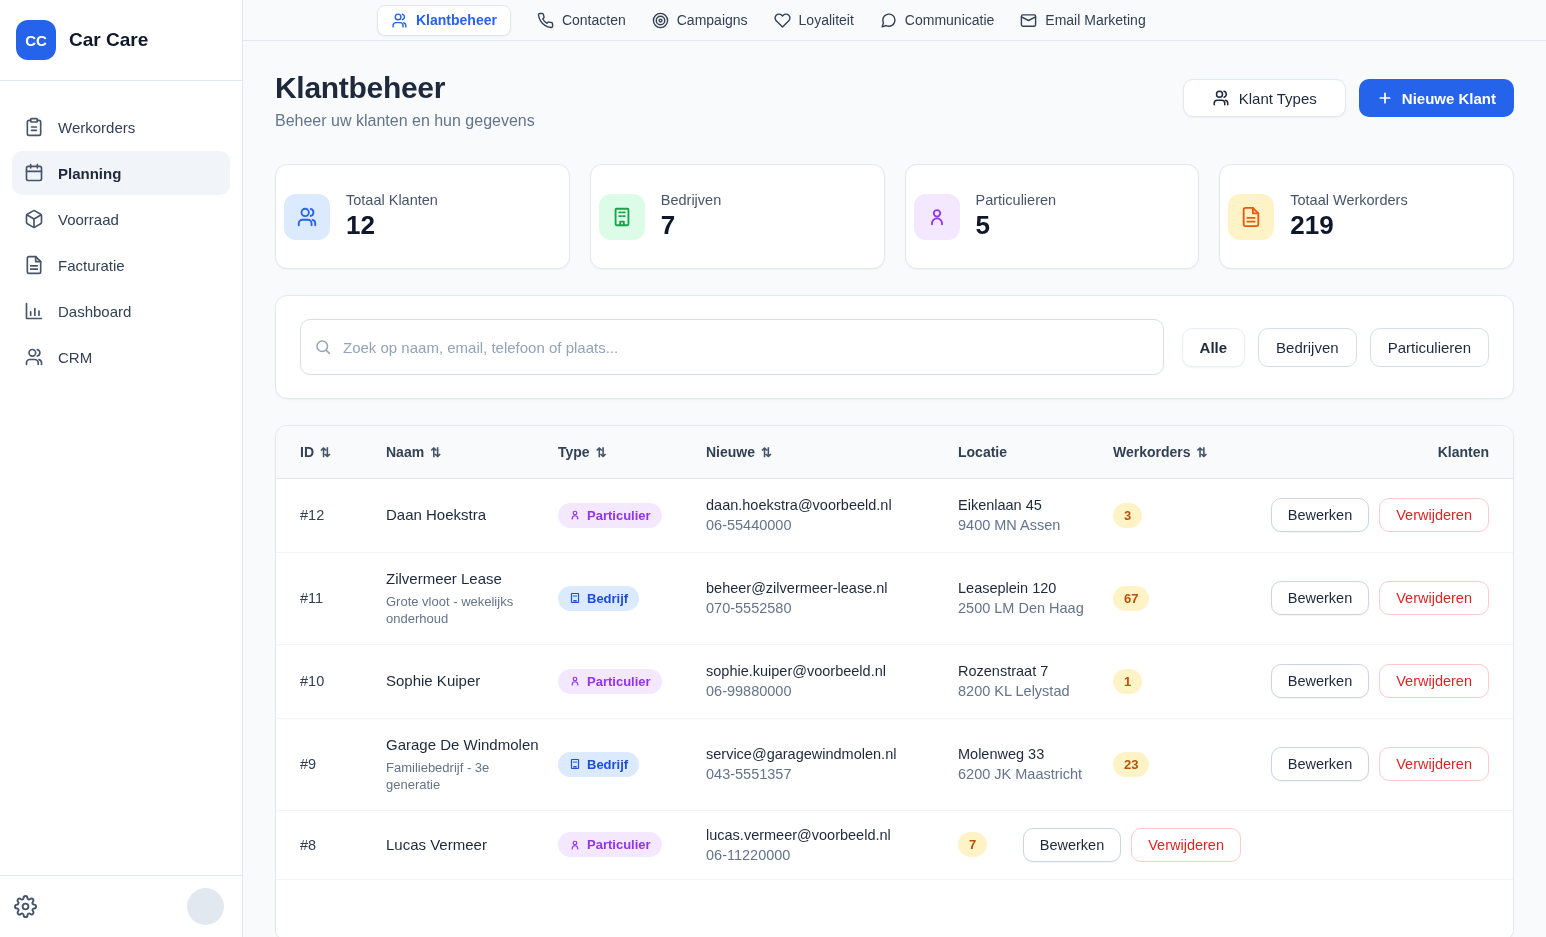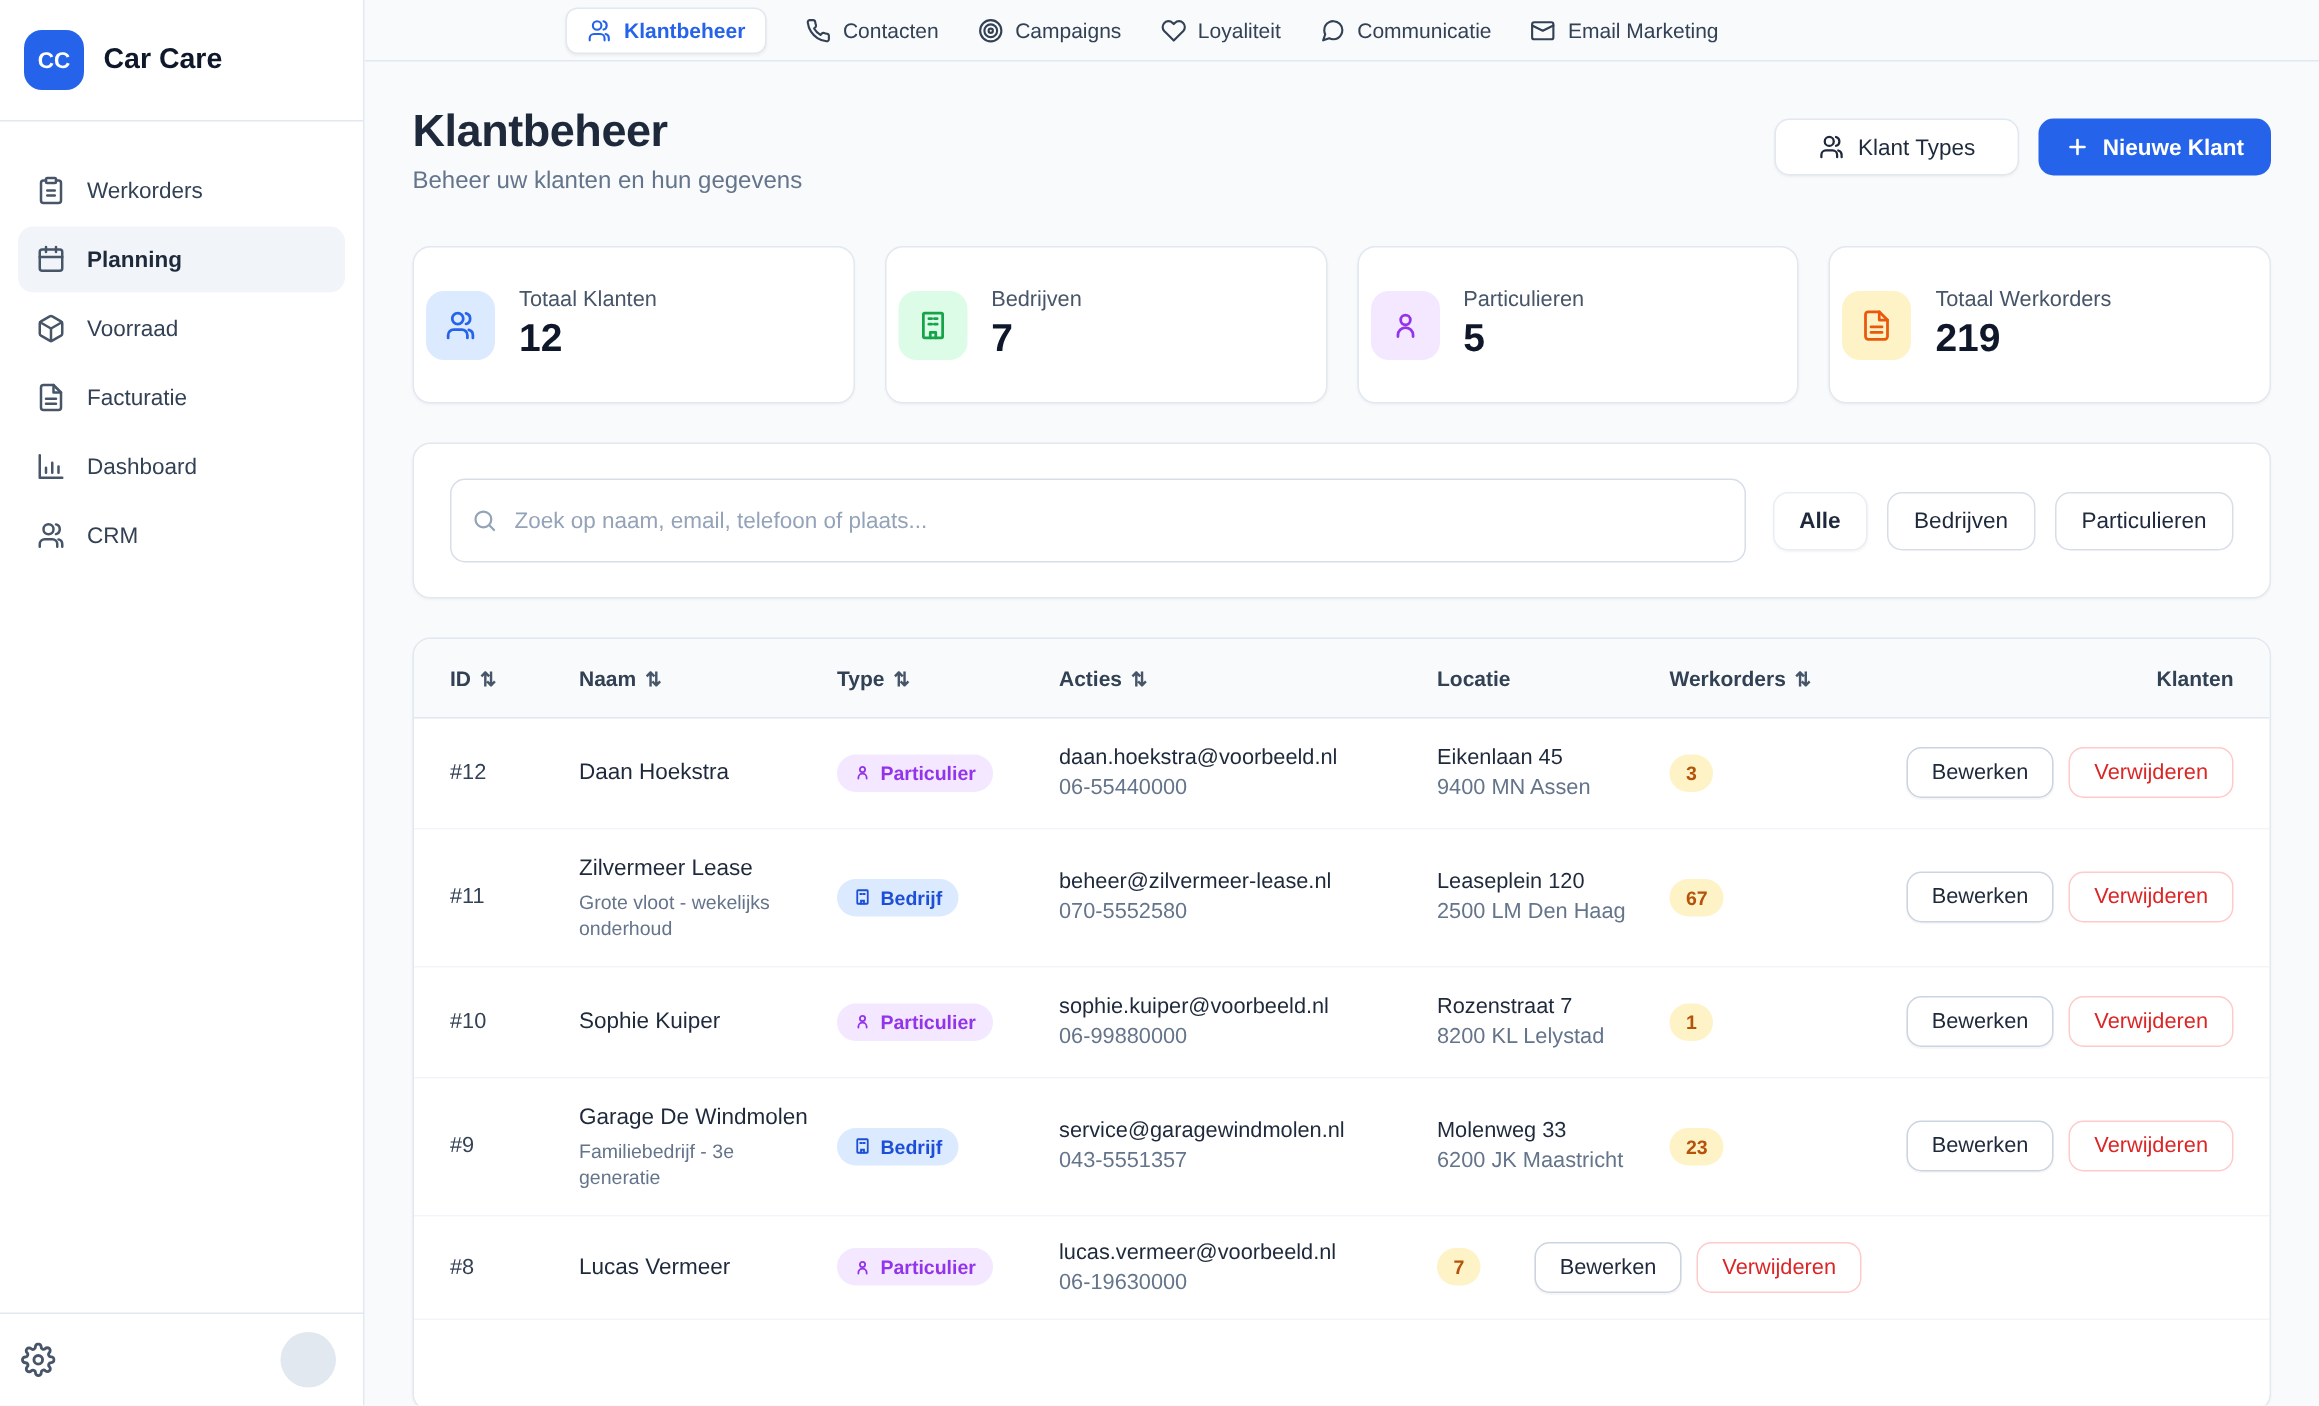--- a/index.html
+++ b/index.html
@@ -345,21 +345,21 @@
             </div>
           <div class="th">
               <span>Naam</span>
               <span class="sort-glyph">⇅</span>
             </div>
           <div class="th">
               <span>Type</span>
               <span class="sort-glyph">⇅</span>
             </div>
           <div class="th">
-              <span>Acties</span>
+              <span>Nieuwe</span>
               <span class="sort-glyph">⇅</span>
             </div>
           <div class="th" style="cursor:default;">
               <span>Locatie</span>
             </div>
           <div class="th">
               <span>Werkorders</span>
               <span class="sort-glyph">⇅</span>
             </div>
           <div class="th right">
@@ -511,21 +511,21 @@
                   <svg width="12" height="12" viewBox="0 0 24 24" fill="none" stroke="currentColor" stroke-width="2.4" stroke-linecap="round">
                     <circle cx="12" cy="8" r="3.5"></circle>
                     <path d="M6.5 20v-1a5.5 5.5 0 0 1 11 0v1"></path>
                   </svg>
                 </span>
               <span>Particulier</span>
             </span>
           </div>
           <div class="td">
             <div class="email">lucas.vermeer@voorbeeld.nl</div>
-            <div class="phone">06-19630000</div>
+            <div class="phone">06-11220000</div>
           </div>
           <div class="td"><span class="wo-badge">7</span></div>
           <div class="td actions-cell">
             <button class="btn-edit">Bewerken</button>
             <button class="btn-delete">Verwijderen</button>
           </div>
         </div>
 
         <div class="row-spacer"></div>
       </div>

